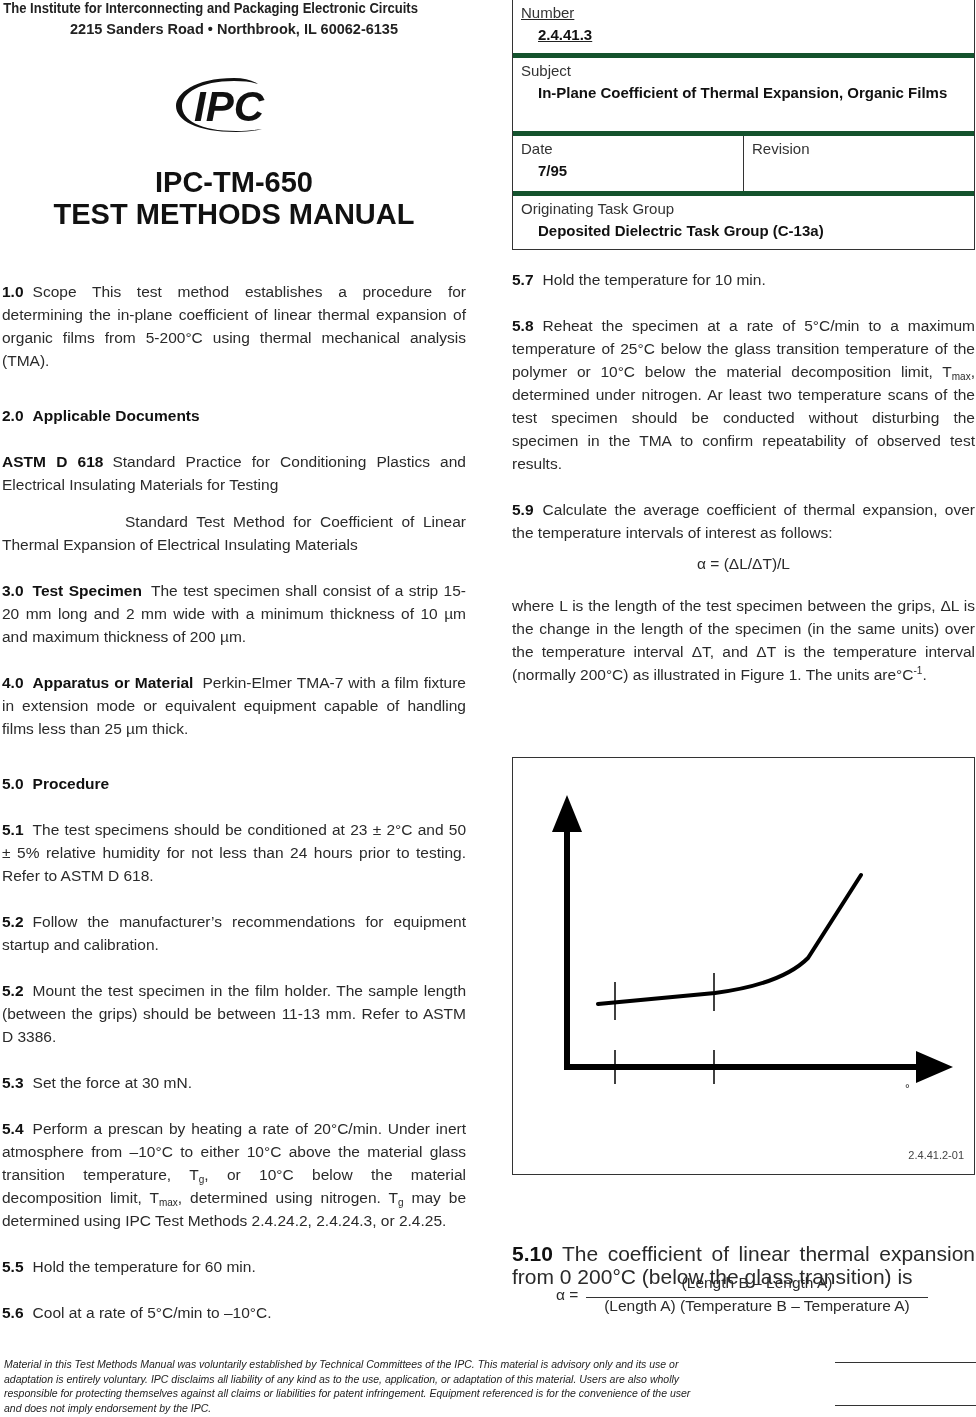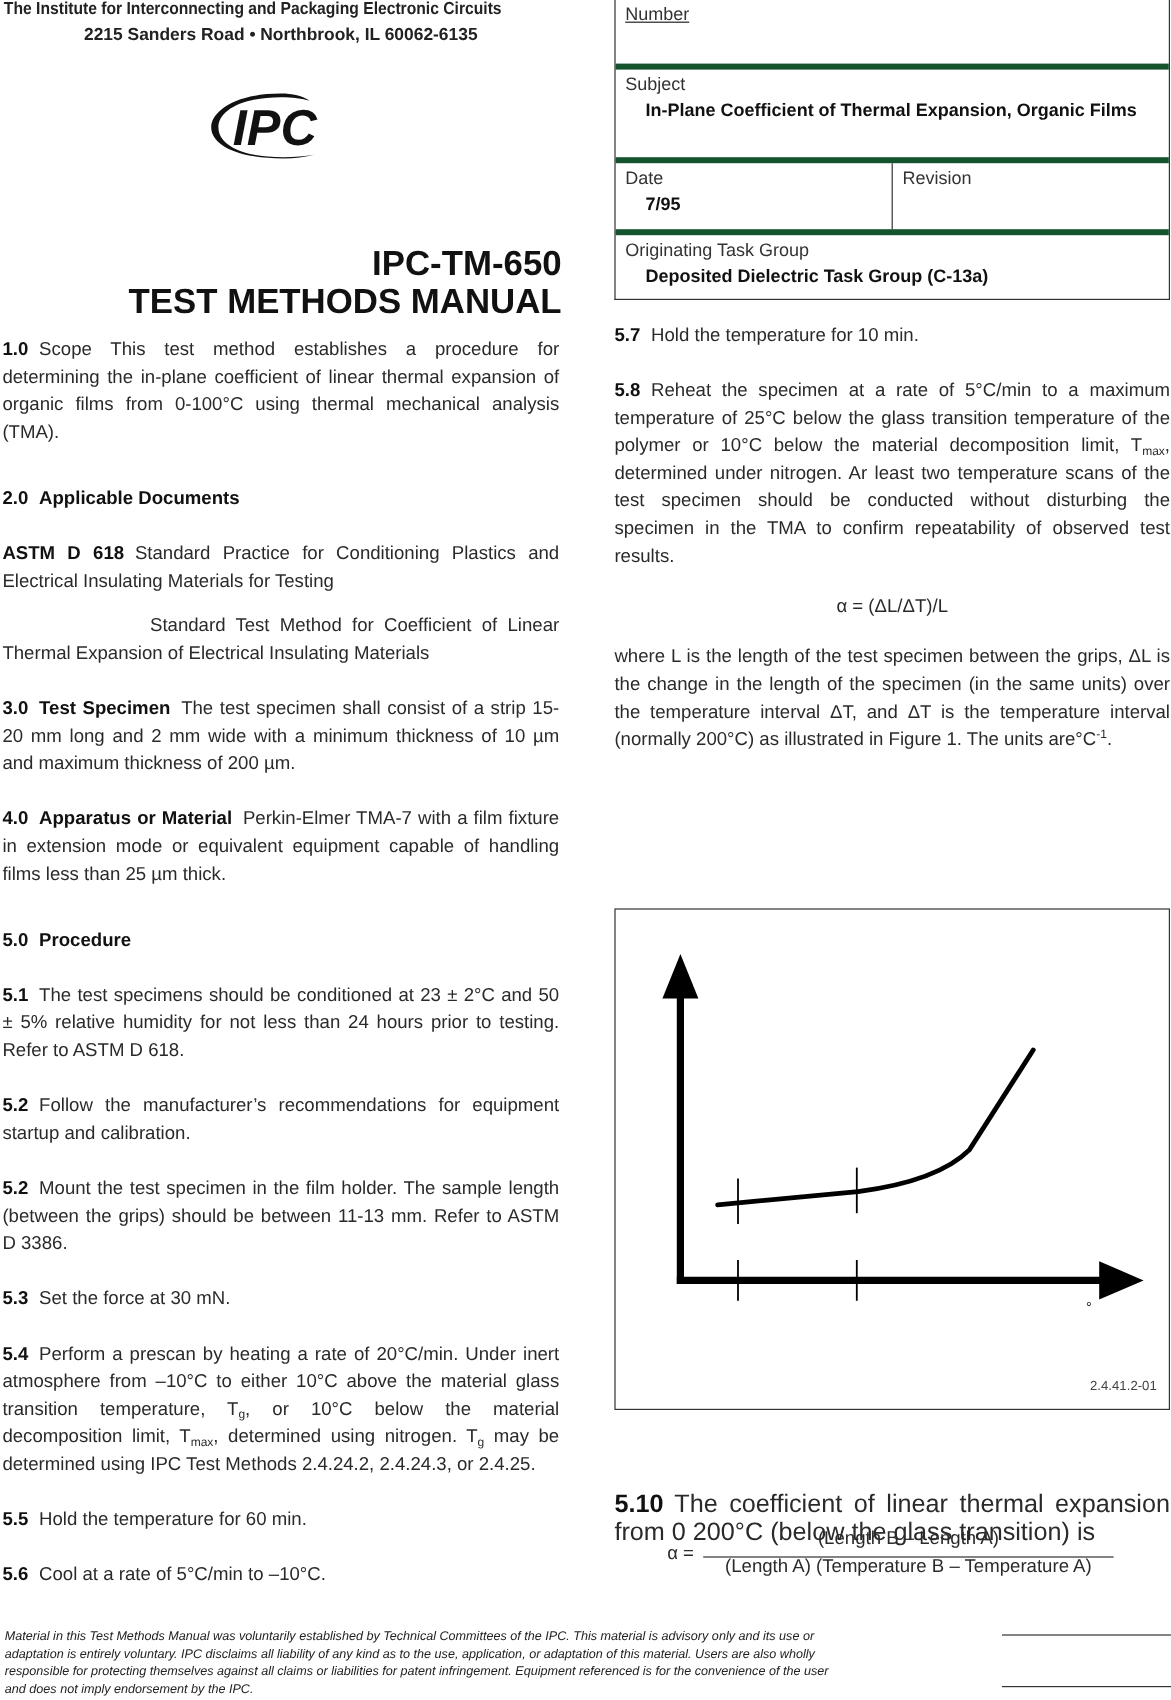--- a/index.html
+++ b/index.html
@@ -2,21 +2,21 @@
 <html><head>
 <meta charset="utf-8">
 <style>
   * { box-sizing: border-box; margin: 0; padding: 0; }
   html, body { width: 976px; height: 1417px; background: #fff; overflow: hidden; }
   body { position: relative; font-family: "Liberation Sans", sans-serif; color: #222; }
 
   .org-line1 { position: absolute; left: 0; top: 0; width: 468px; text-align: center; font-size: 14.5px; font-weight: bold; color: #222; transform: scaleX(0.9); transform-origin: left top; white-space: nowrap; }
   .org-line2 { position: absolute; left: 0; top: 21px; width: 468px; text-align: center; font-size: 14.5px; font-weight: bold; color: #222; }
   .logo { position: absolute; left: 174px; top: 76px; width: 110px; height: 58px; }
-  .tm-title { position: absolute; left: 0; top: 166px; width: 468px; text-align: right; font-size: 29px; font-weight: bold; line-height: 32px; color: #111; margin-top: 38px; }
+  .tm-title { position: absolute; left: 0; top: 166px; width: 468px; text-align: center; font-size: 29px; font-weight: bold; line-height: 32px; color: #111; }
 
   .info-table { position: absolute; left: 512px; top: 0; width: 463px; border: 1px solid #333; border-top: none; }
   .info-row { border-top: 5px solid #14532d; padding: 3px 8px 4px 8px; }
   .info-row.split { display: flex; padding: 0; }
   .info-row.split > div { padding: 3px 8px 4px 8px; flex: 1; height: 55px; }
   .info-row.split > div:first-child { border-right: 1px solid #333; flex: 0 0 231px; }
   .info-label { font-size: 15px; color: #333; line-height: 20px; }
   .info-value { font-size: 15px; font-weight: bold; color: #111; padding-left: 17px; line-height: 24px; }
   .info-row:first-child { border-top: none; text-decoration: underline; }
 
@@ -56,20 +56,21 @@
 </svg>
 
 <div class="tm-title">
   <div>IPC-TM-650</div>
   <div>TEST METHODS MANUAL</div>
 </div>
 
 <div class="info-table">
   <div class="info-row" style="height:53px;">
     <div class="info-label">Number</div>
+    <div class="info-value">2.4.41.3</div>
   </div>
   <div class="info-row" style="height:78px;">
     <div class="info-label">Subject</div>
     <div class="info-value" style="padding-right:6px;">In-Plane Coefficient of Thermal Expansion, Organic Films</div>
   </div>
   <div class="info-row split">
     <div>
       <div class="info-label">Date</div>
       <div class="info-value">7/95</div>
     </div>
@@ -79,21 +80,21 @@
     </div>
   </div>
   <div class="info-row" style="height:58px;">
     <div class="info-label">Originating Task Group</div>
     <div class="info-value">Deposited Dielectric Task Group (C-13a)</div>
   </div>
 </div>
 
 <div class="col col-left">
   <p class="para">
-    <span class="num">1.0</span><span>Scope This test method establishes a procedure for determining the in-plane coefficient of linear thermal expansion of organic films from 0-100°C using thermal mechanical analysis (TMA).</span>
+    <span class="num">1.0</span><span>Scope This test method establishes a procedure for determining the in-plane coefficient of linear thermal expansion of organic films from 5-200°C using thermal mechanical analysis (TMA).</span>
   </p>
   <p class="para head">
     <span class="num">2.0</span><span>Applicable Documents</span>
   </p>
   <p class="para" style="margin-bottom:14px;">
     <span class="num">ASTM D 618</span><span>Standard Practice for Conditioning Plastics and Electrical Insulating Materials for Testing</span>
   </p>
   <p class="para">
     <span class="indent"></span><span>Standard Test Method for Coefficient of Linear Thermal Expansion of Electrical Insulating Materials</span>
   </p>
@@ -129,20 +130,23 @@
   </p>
 </div>
 
 <div class="col col-right">
   <p class="para">
     <span class="num">5.7</span><span>Hold the temperature for 10 min.</span>
   </p>
   <p class="para">
     <span class="num">5.8</span><span>Reheat the specimen at a rate of 5°C/min to a maximum temperature of 25°C below the glass transition temperature of the polymer or 10°C below the material decomposition limit, T</span><sub>max</sub><span>, determined under nitrogen. Ar least two temperature scans of the test specimen should be conducted without disturbing the specimen in the TMA to confirm repeatability of observed test results.</span>
   </p>
+  <p class="para" style="margin-bottom:12px;">
+    <span class="num">5.9</span><span>Calculate the average coefficient of thermal expansion, over the temperature intervals of interest as follows:</span>
+  </p>
   <p class="formula">α = (ΔL/ΔT)/L</p>
   <p class="para">
     <span>where L is the length of the test specimen between the grips, ΔL is the change in the length of the specimen (in the same units) over the temperature interval ΔT, and ΔT is the temperature interval (normally 200°C) as illustrated in Figure 1. The units are°C</span><sup>-1</sup><span>.</span>
   </p>
 </div>
 
 <div class="figure">
   <svg width="461" height="416" viewBox="0 0 461 416">
     <line x1="54" y1="60" x2="54" y2="312" stroke="#000" stroke-width="6"></line>
     <polygon points="54,37 39,74 69,74" fill="#000"></polygon>

